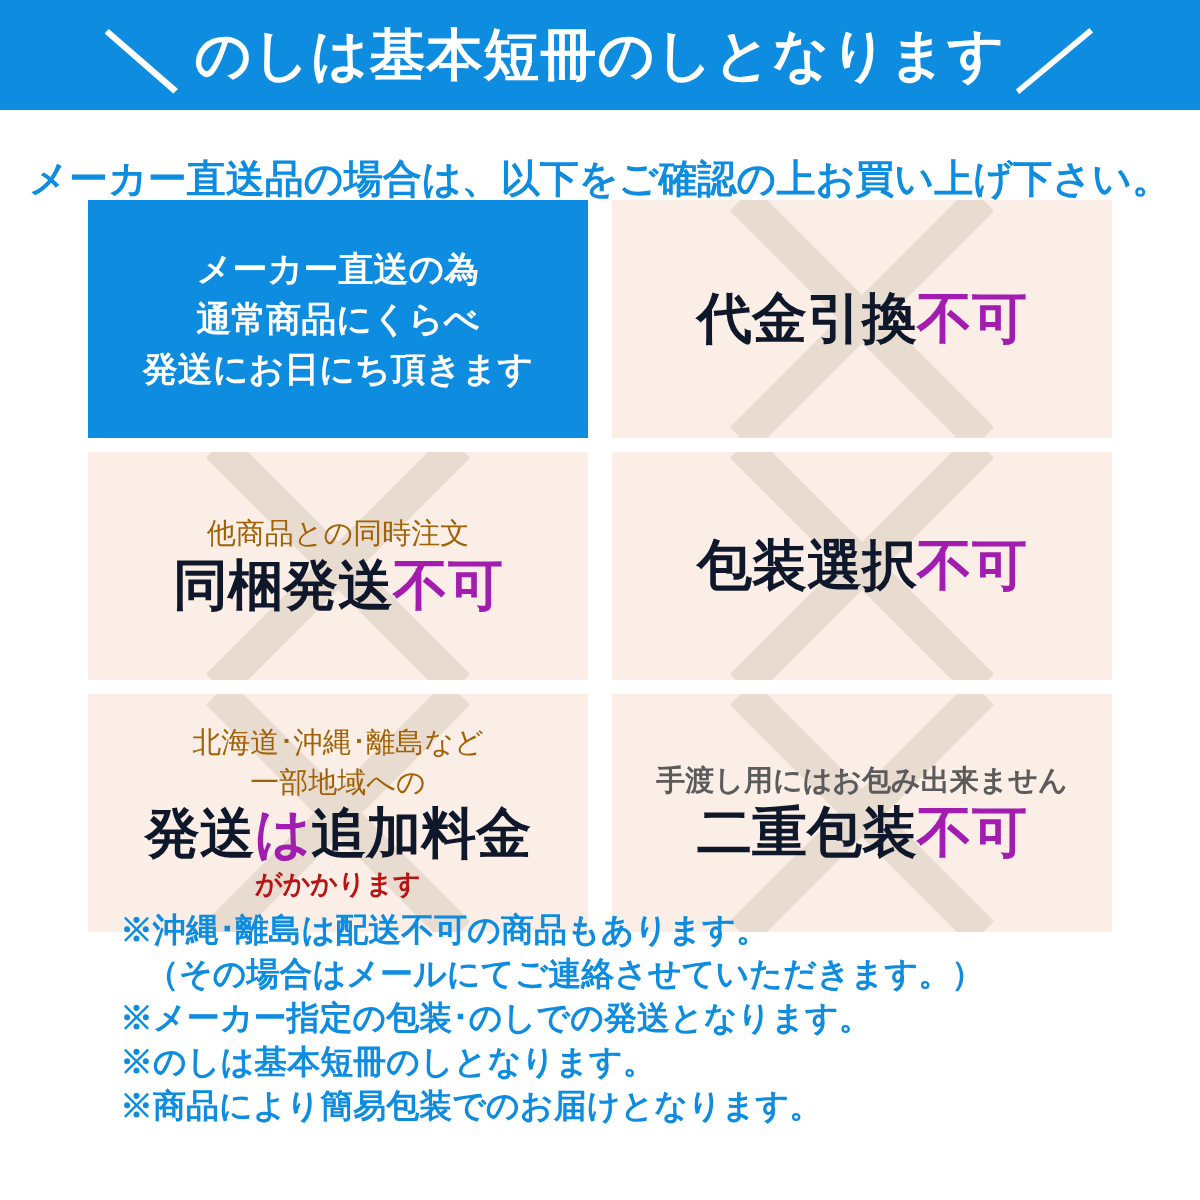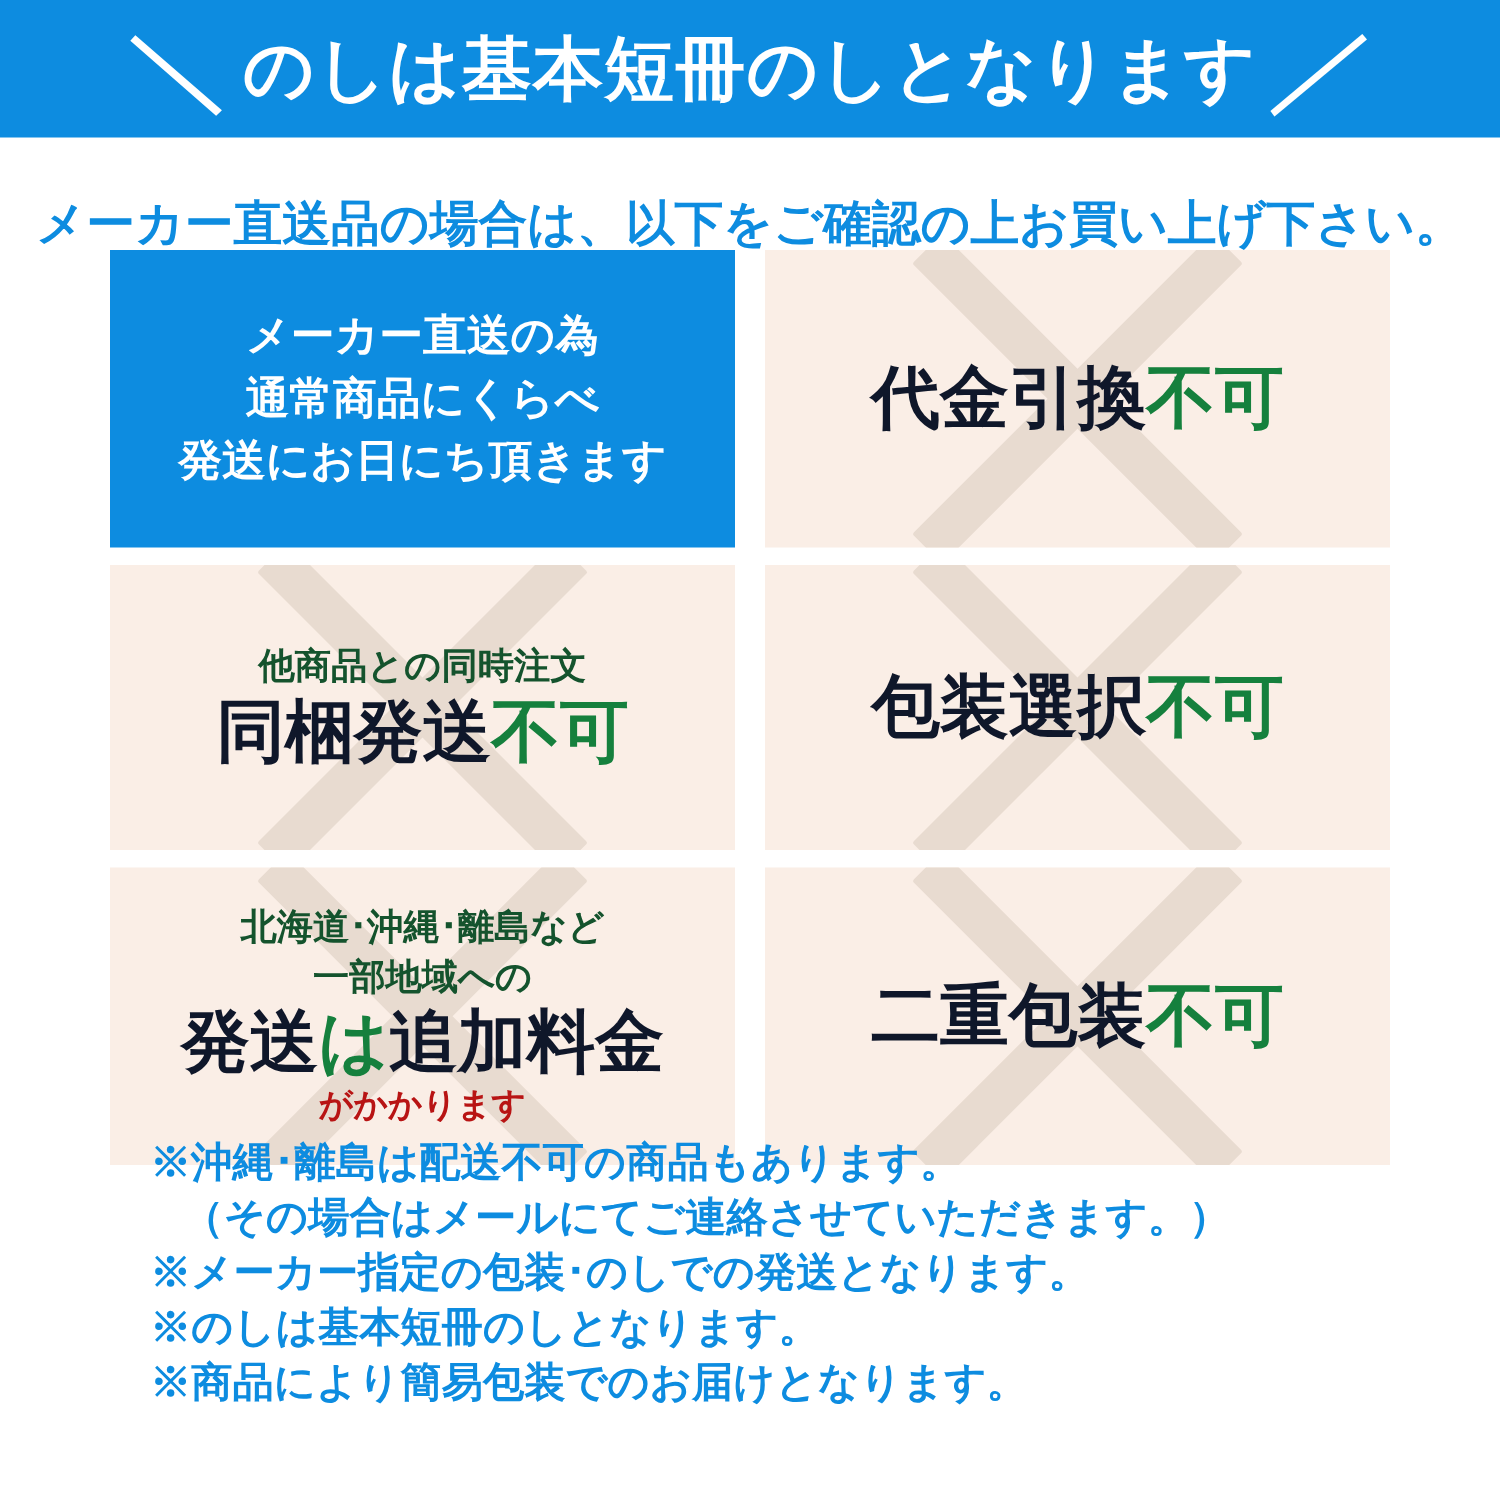--- a/index.html
+++ b/index.html
@@ -76,31 +76,31 @@
   .xmark::after  { transform: translate(-50%, -50%) rotate(-45deg); }
 
   .card-content { position: relative; z-index: 2; }
 
   .blue-line {
     color: #ffffff; font-size: 35px; font-weight: bold;
     line-height: 1.42; white-space: nowrap;
   }
 
   .small-line {
-    color: #14532d; font-size: 29px; font-weight: bold;
+    color: #a16207; font-size: 29px; font-weight: normal;
     line-height: 1.3; white-space: nowrap; margin-bottom: 2px;
   }
   .small-line.gray { color: #5b5b5b; font-weight: bold; }
 
   .big-line {
     font-size: 55px; font-weight: bold; line-height: 1.12;
     white-space: nowrap;
   }
   .big-line .red  { color: #0f172a; }
-  .big-line .gray { color: #15803d; text-align: right; }
+  .big-line .gray { color: #a21caf; text-align: right; }
 
   .tail-line {
     color: #b81414; font-size: 27px; font-weight: bold;
     line-height: 1.3; white-space: nowrap; margin-top: 2px;
   }
 
   
   .notes {
     position: absolute; left: 120px; top: 908px;
     width: 1000px;
@@ -172,20 +172,21 @@
         <div class="big-line">
           <span class="red">発送</span><span class="gray">は</span><span class="red">追加料金</span>
         </div>
         <div class="tail-line">がかかります</div>
       </div>
     </div>
 
     <div class="card">
       <div class="xmark"></div>
       <div class="card-content">
+        <div class="small-line gray">手渡し用にはお包み出来ません</div>
         <div class="big-line">
           <span class="red">二重包装</span><span class="gray">不可</span>
         </div>
       </div>
     </div>
 
   </div>
 
   <div class="notes">
     <div class="note">※沖縄･離島は配送不可の商品もあります。</div>

